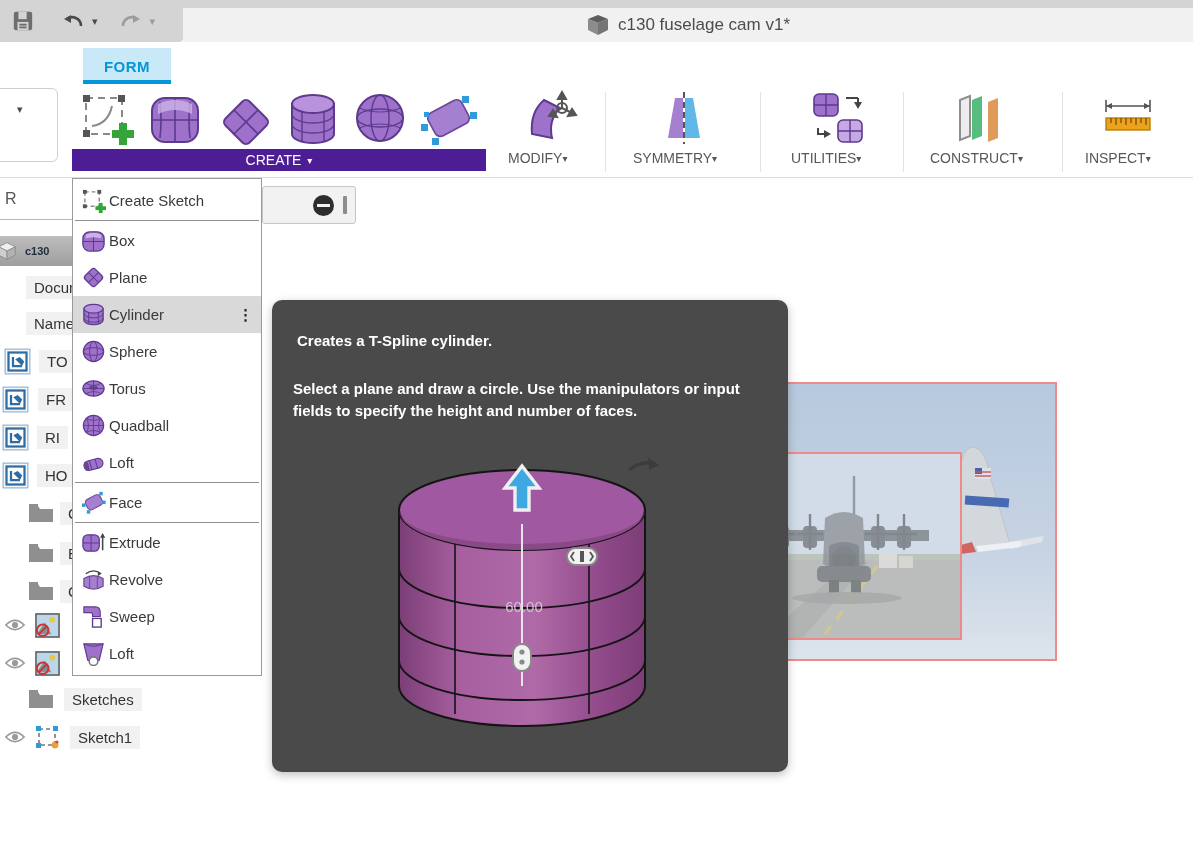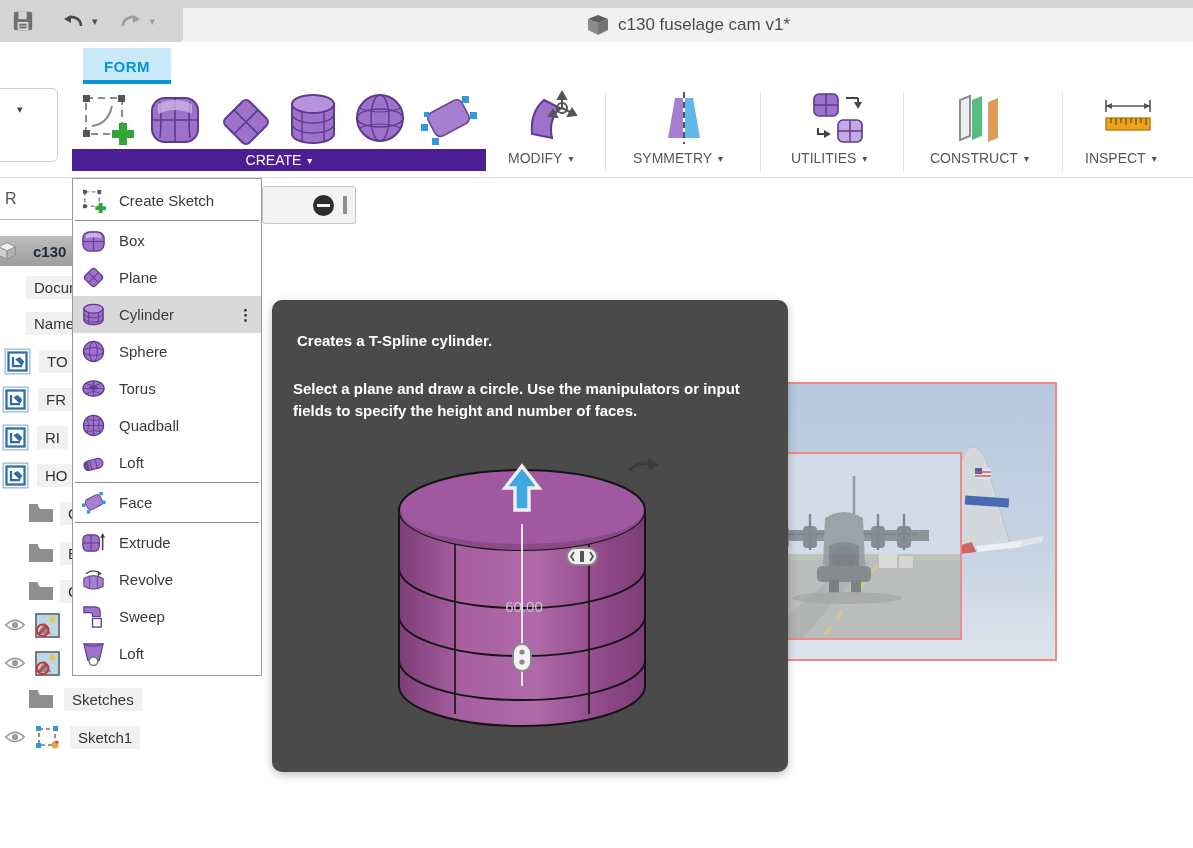--- a/index.html
+++ b/index.html
@@ -22,44 +22,44 @@
   .tab-form span { color:#0696d7; font-weight:bold; font-size:15px; letter-spacing:.5px;text-align:right; }
   .tab-underline { position:absolute; left:0; bottom:0; width:100%; height:4px; background:#0696d7; }
 
   
   .toolbar { position:absolute; left:0; top:84px; width:1193px; height:94px; background:#fff;
              border-bottom:1px solid #dcdcdc; }
   .tb-divider { position:absolute; top:8px; width:1px; height:80px; background:#e2e2e2; }
   .create-bar { position:absolute; left:72px; top:65px; width:414px; height:22px; background:#4c1d95;
                 display:flex; align-items:center; justify-content:center; gap:6px; cursor:pointer; }
   .create-bar span { color:#fff; font-size:14px; }
-  .grp-label { position:absolute; top:66px; font-size:14px; color:#575757; display:flex; gap:6px;
+  .grp-label { position:absolute; top:66px; font-size:14px; color:#575757; display:flex; gap:0;
                align-items:center; cursor:pointer; white-space:nowrap; }
   .grp-label .caret { font-size:10px; color:#575757; }
   .tb-icon { position:absolute; top:6px; cursor:pointer; }
 
   
   .ws-box { position:absolute; left:-16px; top:88px; width:74px; height:74px; background:#fff;
             border:1px solid #cfcfcf; border-radius:6px; z-index:3; }
   .ws-box .caret { position:absolute; left:32px; top:14px; font-size:11px; color:#4a4a4a; cursor:pointer; }
 
   
   .browser { position:absolute; left:0; top:186px; width:360px; z-index:2; }
   .br-header { position:absolute; left:5px; top:4px; font-size:16px; color:#555; }
   .br-divider { position:absolute; top:33px; height:1px; background:#b8b8b8; }
   .br-row { position:absolute; display:flex; align-items:center; height:30px; }
   .br-chip { background:#f1f1f1; padding:3px 8px; font-size:15px; color:#333; white-space:nowrap; }
   .br-sel { position:absolute; left:0; top:50px; width:72px; height:30px;
             background:linear-gradient(180deg,#bdbdbd,#9e9e9e); display:flex; align-items:center; }
-  .br-sel b { font-size:15px; color:#1d2c3c; margin-left:16px; }
+  .br-sel b { font-size:11px; color:#1d2c3c; margin-left:8px; }
 
   
   .menu { position:absolute; left:72px; top:178px; width:190px; background:#fff;
           border:1px solid #9a9a9a; z-index:30; padding:3px 0; }
-  .mi { height:37px; display:flex; align-items:center; gap:13px; padding:0 8px; cursor:pointer; }
+  .mi { height:37px; display:flex; align-items:center; gap:3px; padding:0 8px; cursor:pointer; }
   .mi span.lbl { font-size:15px; color:#3a3a3a; }
   .mi.sel { background:#d9d9d9; }
   .mi .kebab { margin-left:auto; font-weight:bold; color:#222; font-size:15px; }
   .msep { height:1px; background:#8f8f8f; margin:1px 2px; }
 
   
   .dlg-frag { position:absolute; left:262px; top:186px; width:94px; height:38px; background:#f2f2f2;
               border:1px solid #c6c6c6; border-radius:3px; z-index:4; display:flex; align-items:center;
               justify-content:flex-end; gap:9px; padding-right:8px; }
   .minus-circle { width:21px; height:21px; border-radius:50%; background:#2d2d2d; position:relative; cursor:pointer; }

